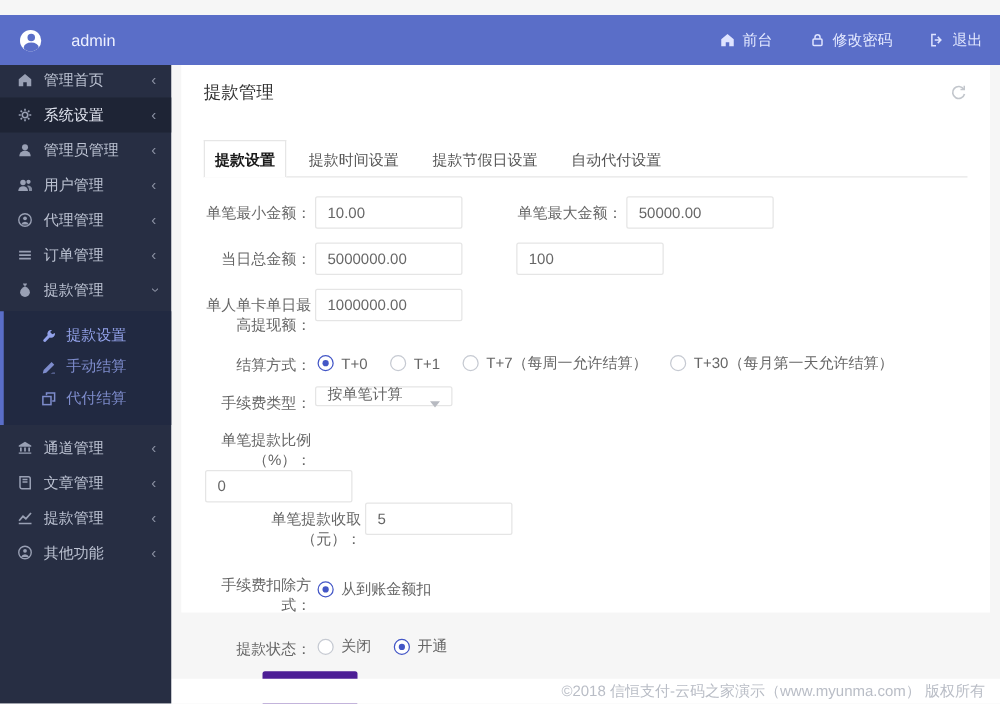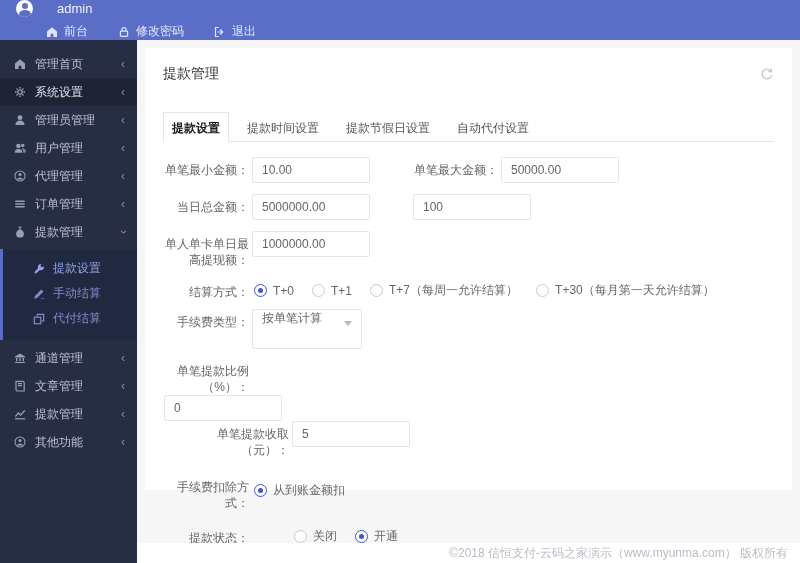--- a/index.html
+++ b/index.html
@@ -1,20 +1,20 @@
 <!DOCTYPE html>
 <html><head>
 <meta charset="utf-8">
 <style>
   * { margin:0; padding:0; box-sizing:border-box; }
   html,body { width:800px; height:563px; font-family:"Liberation Sans","DejaVu Sans",sans-serif; }
   .page { position:relative; width:800px; height:563px; overflow:hidden; background:#f6f6f6; }
 
   
-  .topbar { position:absolute; left:0; top:0; width:800px; height:40px; background:#5a6ec8; display:flex; align-items:flex-start; justify-content:space-between; padding:0 14px 0 16px; z-index:3;flex-direction:column; }
+  .topbar { position:absolute; left:0; top:12px; width:800px; height:40px; background:#5a6ec8; display:flex; align-items:center; justify-content:space-between; padding:0 14px 0 16px; z-index:3; }
   .topbar-left { display:flex; align-items:center; }
   .avatar { width:17px; height:17px; border-radius:50%; background:#fff; position:relative; overflow:hidden; flex-shrink:0; }
   .avatar .head { position:absolute; left:5.5px; top:3px; width:6px; height:6px; border-radius:50%; background:#5a6ec8; }
   .avatar .body { position:absolute; left:2.5px; top:10px; width:12px; height:8px; border-radius:50%; background:#5a6ec8; }
   .username { color:#eef1ff; font-size:13px; margin-left:24px; }
   .topnav { display:flex; align-items:center; }
   .topnav-item { display:flex; align-items:center; color:#e3e8ff; font-size:12px; margin-left:30px; cursor:pointer; }
   .topnav-item svg { margin-right:6px; }
   .ticon { width:12px; height:12px; color:#dfe4ff; }
 
@@ -45,21 +45,21 @@
   .frow { display:flex; align-items:flex-start; margin-bottom:11px; }
   .flabel { width:88px; flex-shrink:0; text-align:right; line-height:16px; padding-top:5px; color:#666; }
   .fpair2 { margin-left:40px; display:flex; }
   input.txt { width:118px; height:26px; border:1px solid #e5e5e5; border-radius:2px; padding:0 9px; margin-left:3px; font-size:12px; color:#666; font-family:inherit; outline:none; }
   .radios { display:flex; align-items:center; padding-top:3px; margin-left:5px; }
   .ropt { display:flex; align-items:center; margin-right:18px; cursor:pointer; }
   .radio { width:13px; height:13px; border-radius:50%; border:1px solid #c6cad2; background:#fff; position:relative; flex-shrink:0; }
   .radio.checked { border-color:#4356c6; }
   .radio.checked::after { content:""; position:absolute; left:3px; top:3px; width:5px; height:5px; border-radius:50%; background:#4356c6; }
   .rlabel { margin-left:6px; color:#666;text-align:center; }
-  .select { width:110px; height:40px; border:1px solid #e5e5e5; border-radius:2px; margin-left:3px; display:flex; align-items:flex-start; padding:0 9px; color:#666; cursor:pointer; position:relative; }
+  .select { width:110px; height:16px; border:1px solid #e5e5e5; border-radius:2px; margin-left:3px; display:flex; align-items:flex-end; padding:0 9px; color:#666; cursor:pointer; position:relative; }
   .select .caret { position:absolute; right:9px; top:11px; width:0; height:0; border-left:4px solid transparent; border-right:4px solid transparent; border-top:5px solid #b7bac1; }
   .btn { display:inline-block; height:27px; padding:0 14px; background:#4c1d95; color:#fff; font-size:12px; line-height:27px; border:none; border-radius:2px; margin:6px 0 0 49px; cursor:pointer; font-family:inherit; }
 
   .spacer { flex:1; }
   .footer { height:20px; background:#fff; display:flex; align-items:center; justify-content:flex-end; padding-right:12px; font-size:12px; color:#b9bdc6; }
 </style>
 </head>
 <body>
 
 <div class="page">
@@ -325,21 +325,21 @@
         <div class="frow" style="margin-bottom:14px;">
           <span class="flabel" style="padding-top:8px;">手续费扣除方式：</span>
           <span class="radios" style="padding-top:11px;">
             <label class="ropt">
                 <span class="radio checked"></span>
                 <span class="rlabel">从到账金额扣</span>
               </label>
           </span>
         </div>
         
-        <div class="frow" style="margin-bottom:4px;gap:40px;">
+        <div class="frow" style="margin-bottom:4px;">
           <span class="flabel">提款状态：</span>
           <span class="radios">
             <label class="ropt">
                 <span class="radio"></span>
                 <span class="rlabel">关闭</span>
               </label>
             <label class="ropt">
                 <span class="radio checked"></span>
                 <span class="rlabel">开通</span>
               </label>

